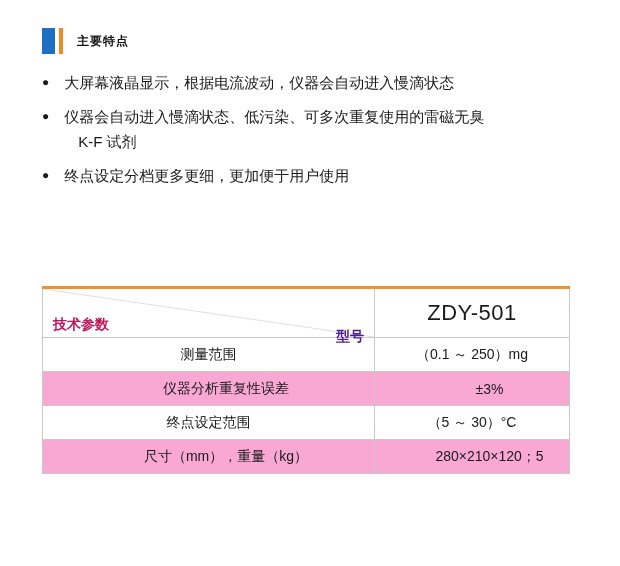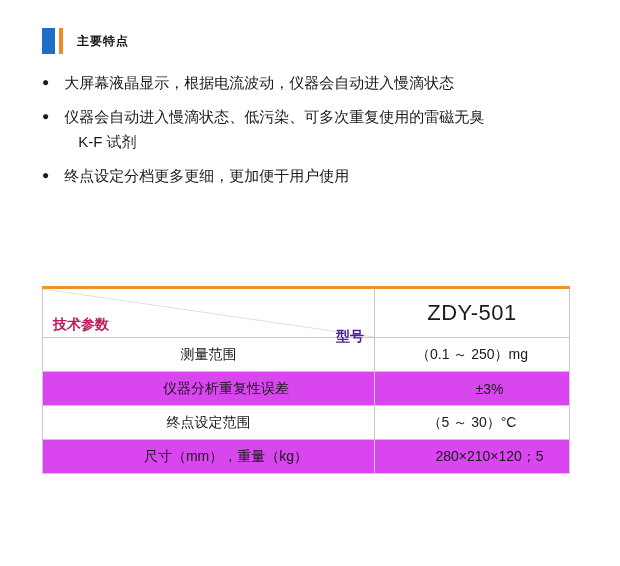--- a/index.html
+++ b/index.html
@@ -100,21 +100,21 @@
   }
   table.spec td {
     border: 1px solid #c9c9c9;
     border-top: none;
     height: 31px;
     text-align: center;
     vertical-align: middle;
     color: #1a1a1a;
   }
   table.spec tr.alt td {
-    background: #d946ef;
+    background: #f9a8d4;
     padding-left: 36px;
   }
   td.col-left { width: 63%; }
   td.col-right { width: 37%; }
 
   
   .hdr-cell {
     position: relative;
     height: 48px !important;
     padding: 0;

